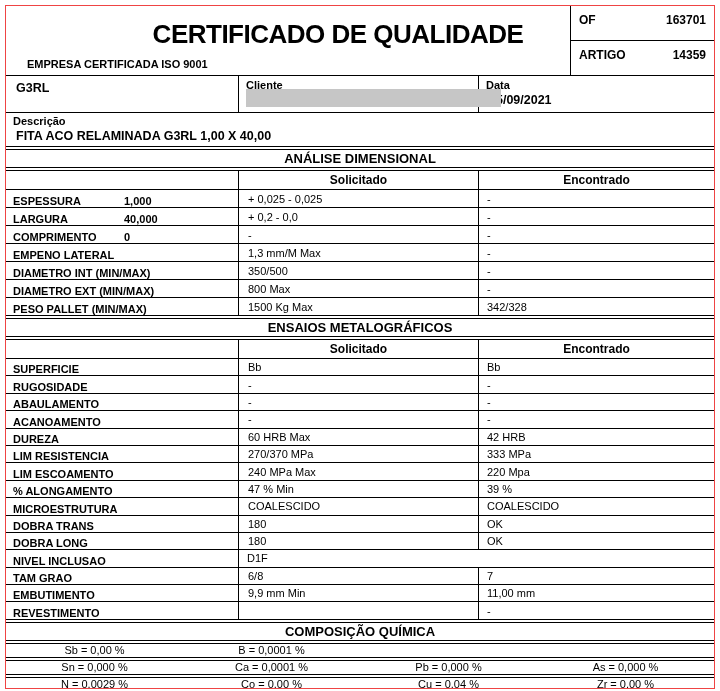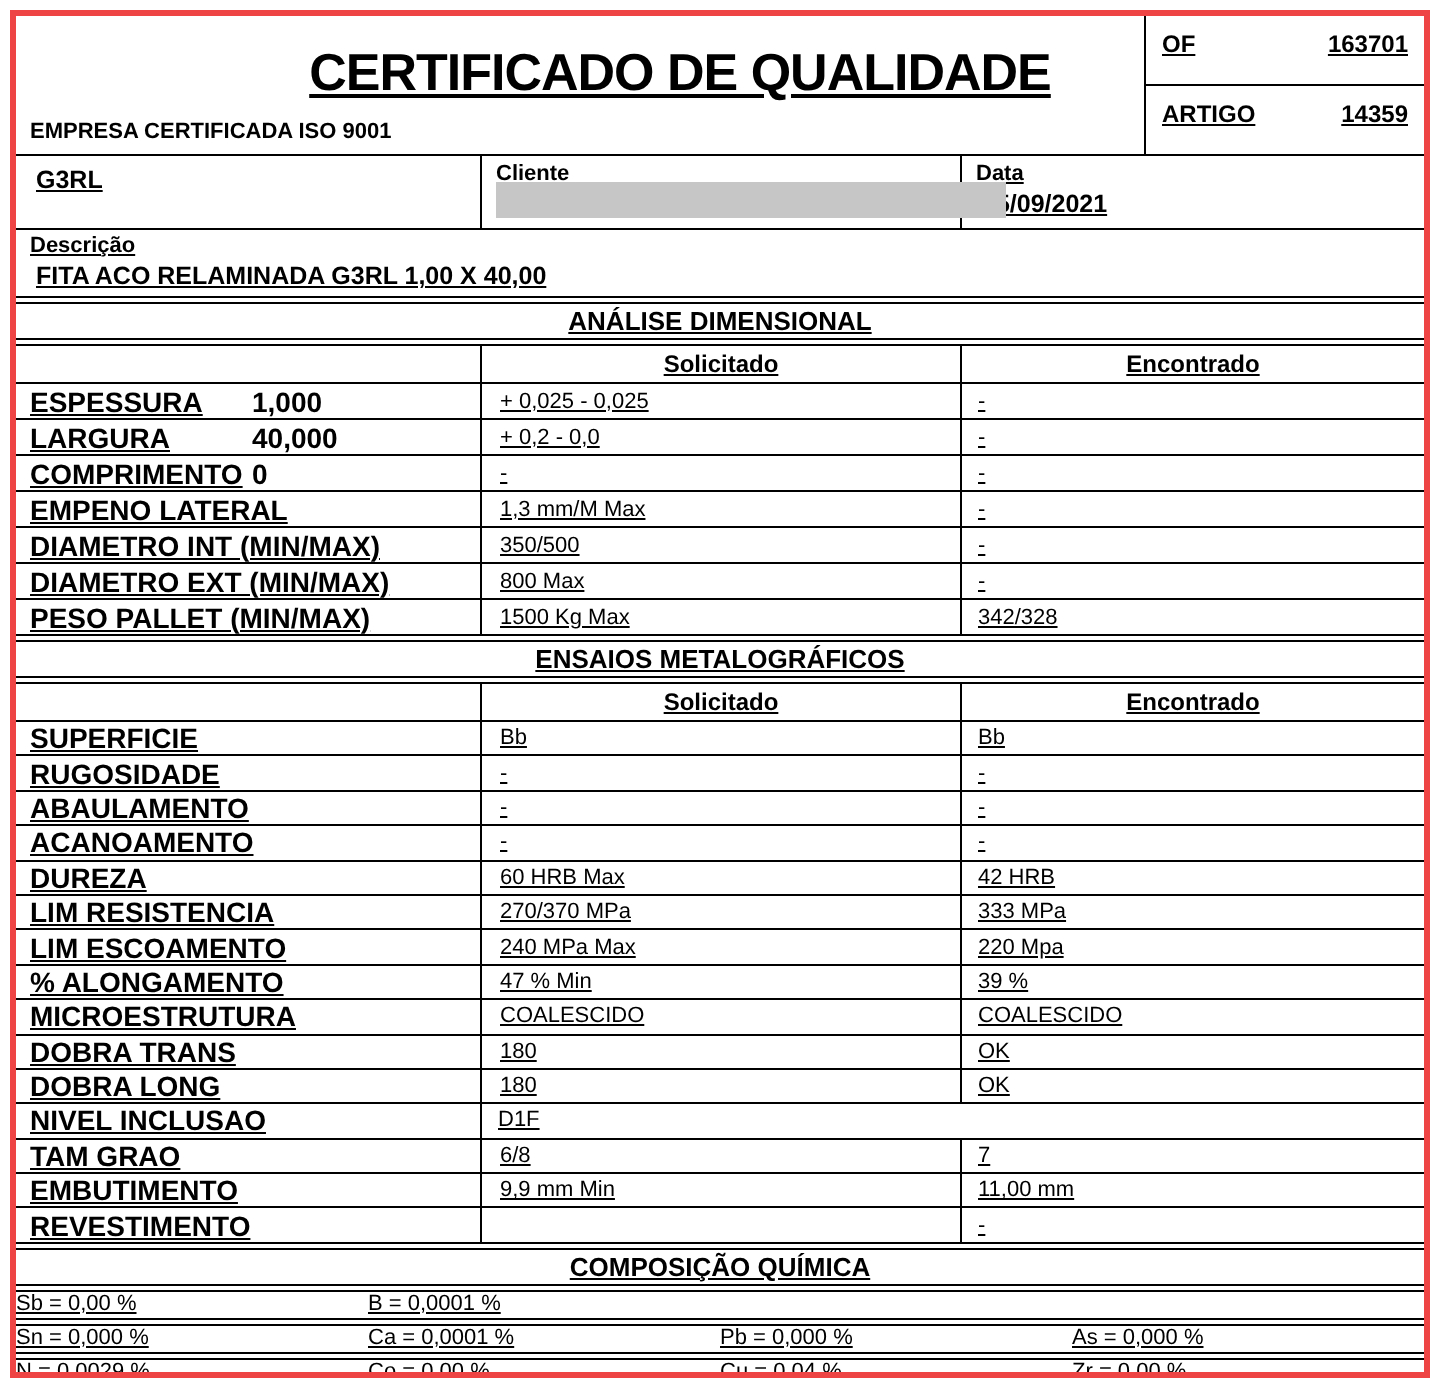--- a/index.html
+++ b/index.html
@@ -1,26 +1,26 @@
 <!DOCTYPE html>
 <html><head>
 <meta charset="utf-8">
 <style>
   * { margin:0; padding:0; box-sizing:border-box; }
   html,body { width:720px; height:691px; background:#ffffff; overflow:hidden;
               font-family:"Liberation Sans", sans-serif; color:#000; }
   .doc { position:relative; margin:5px 5px 0 5px; width:710px; height:684px;
-         border:3px solid #ef4444; overflow:hidden;text-decoration:underline; }
+         border:1px solid #ef4444; overflow:hidden; }
 
   
   .header { display:flex; height:70px; border-bottom:1px solid #000; }
   .h-left { width:565px; border-right:1px solid #000; position:relative; }
   .title  { margin-top:13px; padding-left:100px; text-align:center;
             font-size:26px; font-weight:bold; letter-spacing:-0.5px; white-space:nowrap; }
-  .iso    { position:absolute; left:7px; bottom:5px; font-size:11px; font-weight:bold; }
+  .iso    { position:absolute; left:21px; bottom:5px; font-size:11px; font-weight:bold; }
   .h-right{ flex:1; display:flex; flex-direction:column; }
   .h-rbox { height:35px; display:flex; justify-content:space-between;
             padding:7px 8px 0 8px; font-size:12px; font-weight:bold; }
   .h-rbox.first { border-bottom:1px solid #000;gap:32px; }
 
   
   .info-row { display:flex; height:37px; border-bottom:1px solid #000; }
   .icell { padding:3px 0 0 7px; }
   .icell.q { width:233px; border-right:1px solid #000; }
   .icell.c { width:240px; border-right:1px solid #000; position:relative; }
@@ -37,32 +37,32 @@
   .band { margin-top:2px; height:19px; border-top:1px solid #000; border-bottom:1px solid #000;
           text-align:center; font-size:13px; font-weight:bold; line-height:17px; }
 
   
   .tbl { margin-top:2px; border-top:1px solid #000; border-bottom:1px solid #000; }
   .thead { display:flex; height:18px; font-size:12px; font-weight:bold; }
   .trow  { display:flex; border-top:1px solid #000; }
   .dim  .trow { height:18px; }
   .met  .trow { height:17.4px; }
   .c1 { width:233px; border-right:1px solid #000; position:relative;
-        padding-left:7px; font-size:14px; font-weight:bold; display:flex; align-items:center; }
+        padding-left:7px; font-size:11px; font-weight:bold; display:flex; align-items:flex-end; }
   .c2 { width:240px; border-right:1px solid #000; padding-left:9px;
         font-size:11px; display:flex; align-items:center; }
   .c3 { flex:1; padding-left:8px; font-size:11px; display:flex; align-items:center; }
   .thead .c1 { border-right:1px solid #000; }
   .thead .c2, .thead .c3 { justify-content:center; padding-left:0; font-size:12px; font-weight:bold; }
   .dimval { position:absolute; left:118px; font-weight:bold; }
 
   
   .chem-row { margin-top:2px; height:15px; border-top:1px solid #000; border-bottom:1px solid #000;
               display:flex; }
-  .chem-cell { flex:1; text-align:left; font-size:11px; line-height:13px; }
+  .chem-cell { flex:1; text-align:center; font-size:11px; line-height:13px; }
 </style>
 </head>
 <body>
 
 <div class="doc">
 
   <div class="header">
     <div class="h-left">
       <div class="title">CERTIFICADO DE QUALIDADE</div>
       <div class="iso">EMPRESA CERTIFICADA ISO 9001</div>

